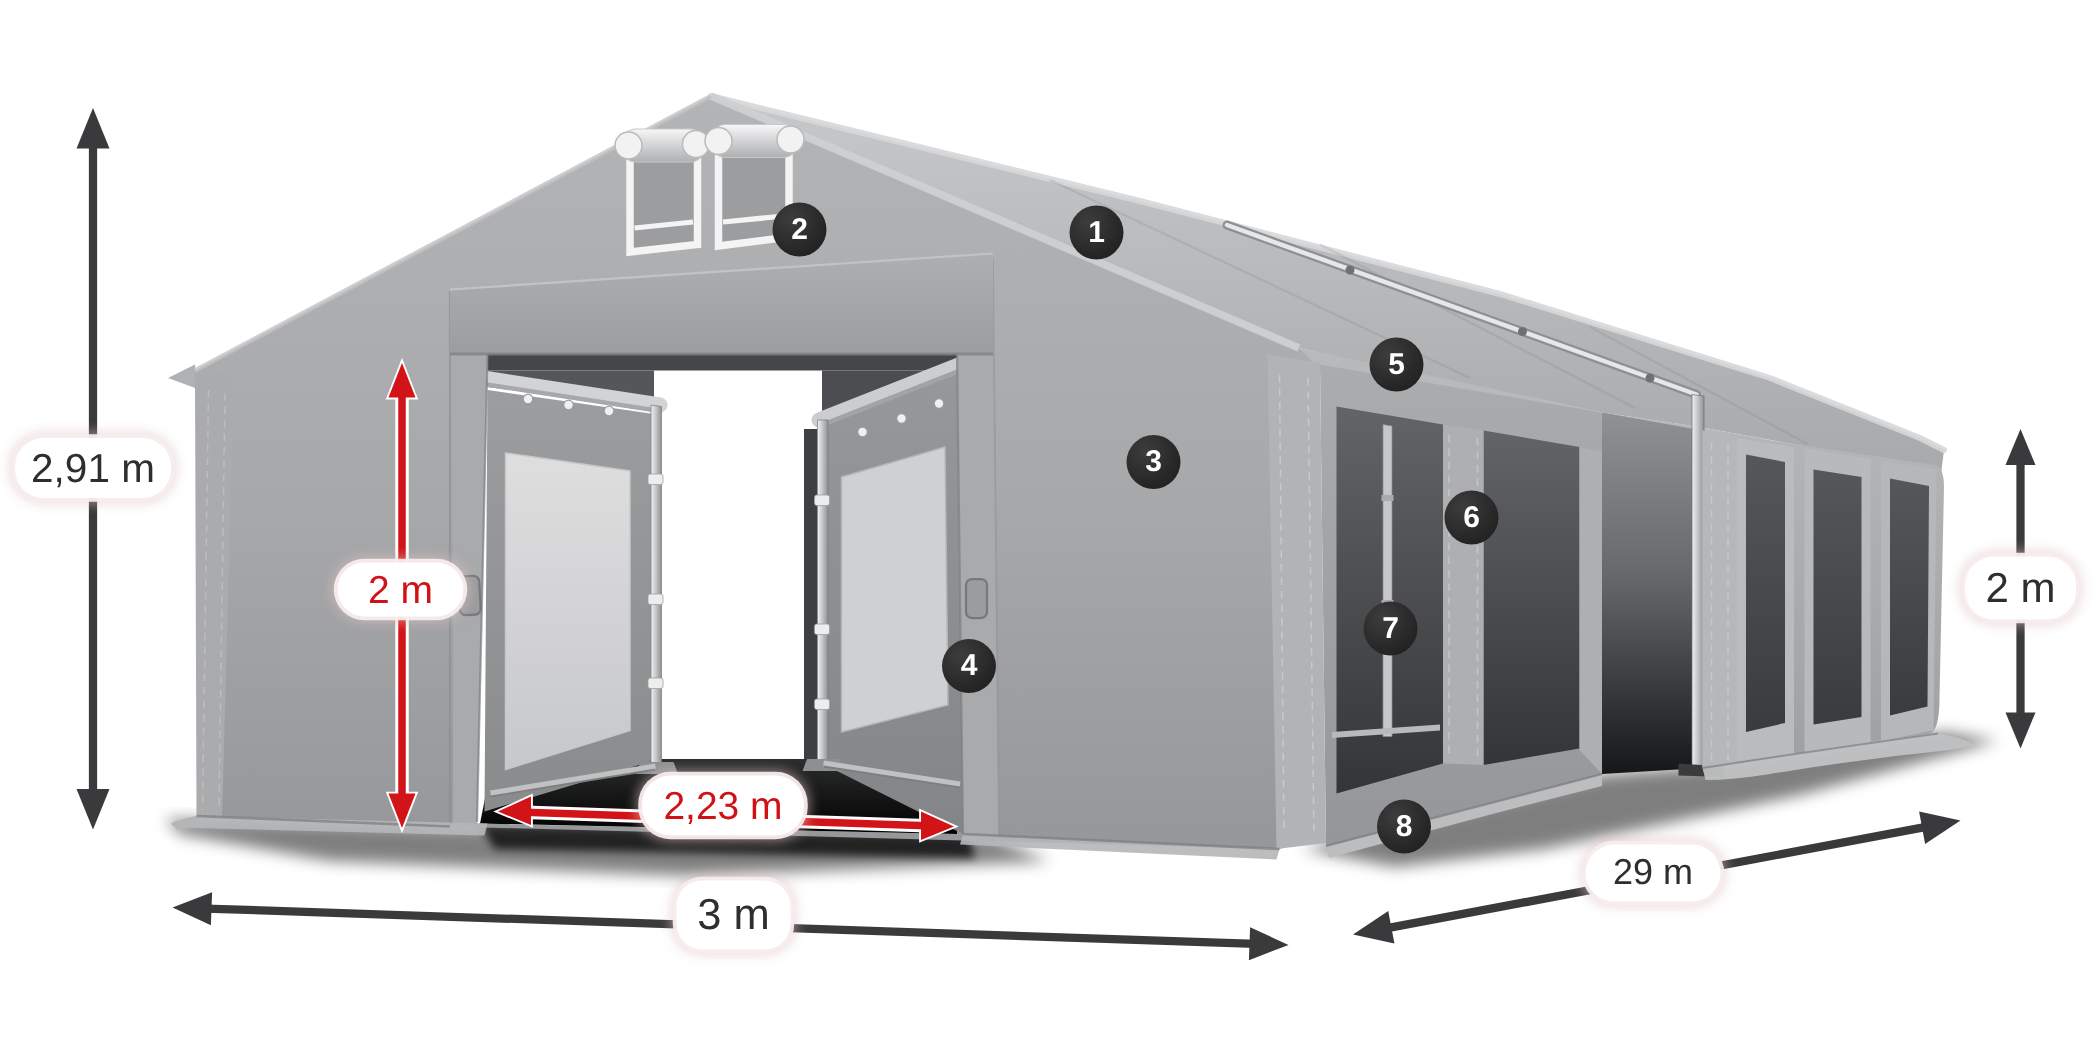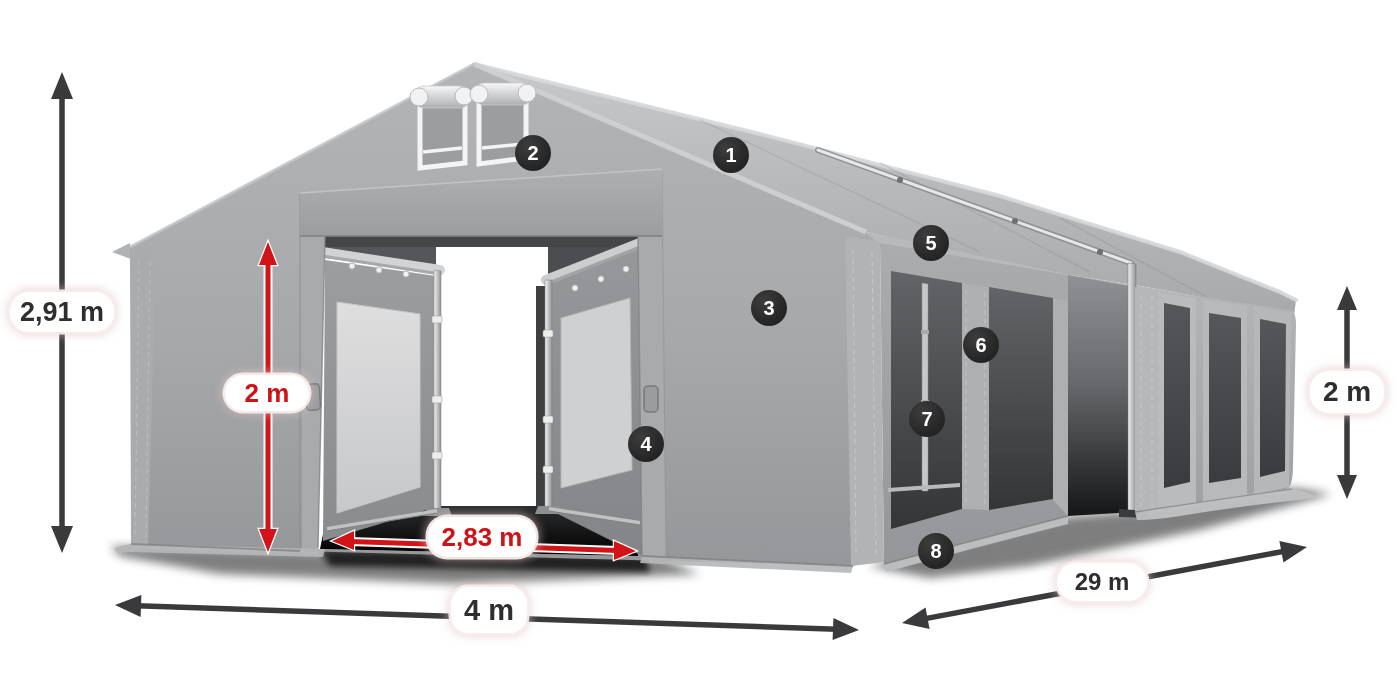--- a/index.html
+++ b/index.html
@@ -6,21 +6,21 @@
   #stage{
     position:relative;width:1400px;height:700px;background:#ffffff;overflow:hidden;
     font-family:"Liberation Sans",sans-serif;
   }
   #stage svg{position:absolute;left:0;top:0;}
   
   .dim-label{
     position:absolute;transform:translate(-50%,-50%);
     background:#ffffff;border-radius:19px;
     display:flex;align-items:center;justify-content:center;
-    font-weight:bold;line-height:1;white-space:nowrap;
+    font-weight:normal;line-height:1;white-space:nowrap;
     box-shadow:0 0 0 2.5px rgba(248,236,236,.95), 0 0 8px 4px rgba(222,196,196,.55);
     z-index:5;
   }
   .dim-label.dark{color:#2e2e30;}
   .dim-label.red{color:#d01216;}
   .lbl-total-height{left:62px;top:312px;width:104px;height:40px;font-size:27px;}
   .lbl-door-height{left:267px;top:393px;width:84px;height:36px;font-size:26px;}
   .lbl-door-width{left:482px;top:537px;width:108px;height:40px;font-size:26px;}
   .lbl-front-width{left:489px;top:610px;width:76px;height:46px;font-size:29px;border-radius:17px;}
   .lbl-side-length{left:1102px;top:582px;width:90px;height:38px;font-size:24px;}
@@ -312,22 +312,22 @@
       <line x1="1347" y1="306" x2="1347" y2="479" stroke="#fff" stroke-width="10"></line>
       <polygon points="1347,286 1337,310 1357,310" fill="#3a3a3c" stroke="#fff" stroke-width="3" paint-order="stroke"></polygon>
       <polygon points="1347,499 1337,475 1357,475" fill="#3a3a3c" stroke="#fff" stroke-width="3" paint-order="stroke"></polygon>
       <line x1="1347" y1="306" x2="1347" y2="479" stroke="#3a3a3c" stroke-width="5.5"></line>
     </g>
   </g>
 </svg>
 
 <div class="dim-label dark lbl-total-height">2,91 m</div>
 <div class="dim-label red lbl-door-height">2 m</div>
-<div class="dim-label red lbl-door-width">2,83 m</div>
-<div class="dim-label dark lbl-front-width">4 m</div>
+<div class="dim-label red lbl-door-width">2,23 m</div>
+<div class="dim-label dark lbl-front-width">3 m</div>
 <div class="dim-label dark lbl-side-length">29 m</div>
 <div class="dim-label dark lbl-side-height">2 m</div>
 
 <div class="badge b1">1</div>
 <div class="badge b2">2</div>
 <div class="badge b3">3</div>
 <div class="badge b4">4</div>
 <div class="badge b5">5</div>
 <div class="badge b6">6</div>
 <div class="badge b7">7</div>

